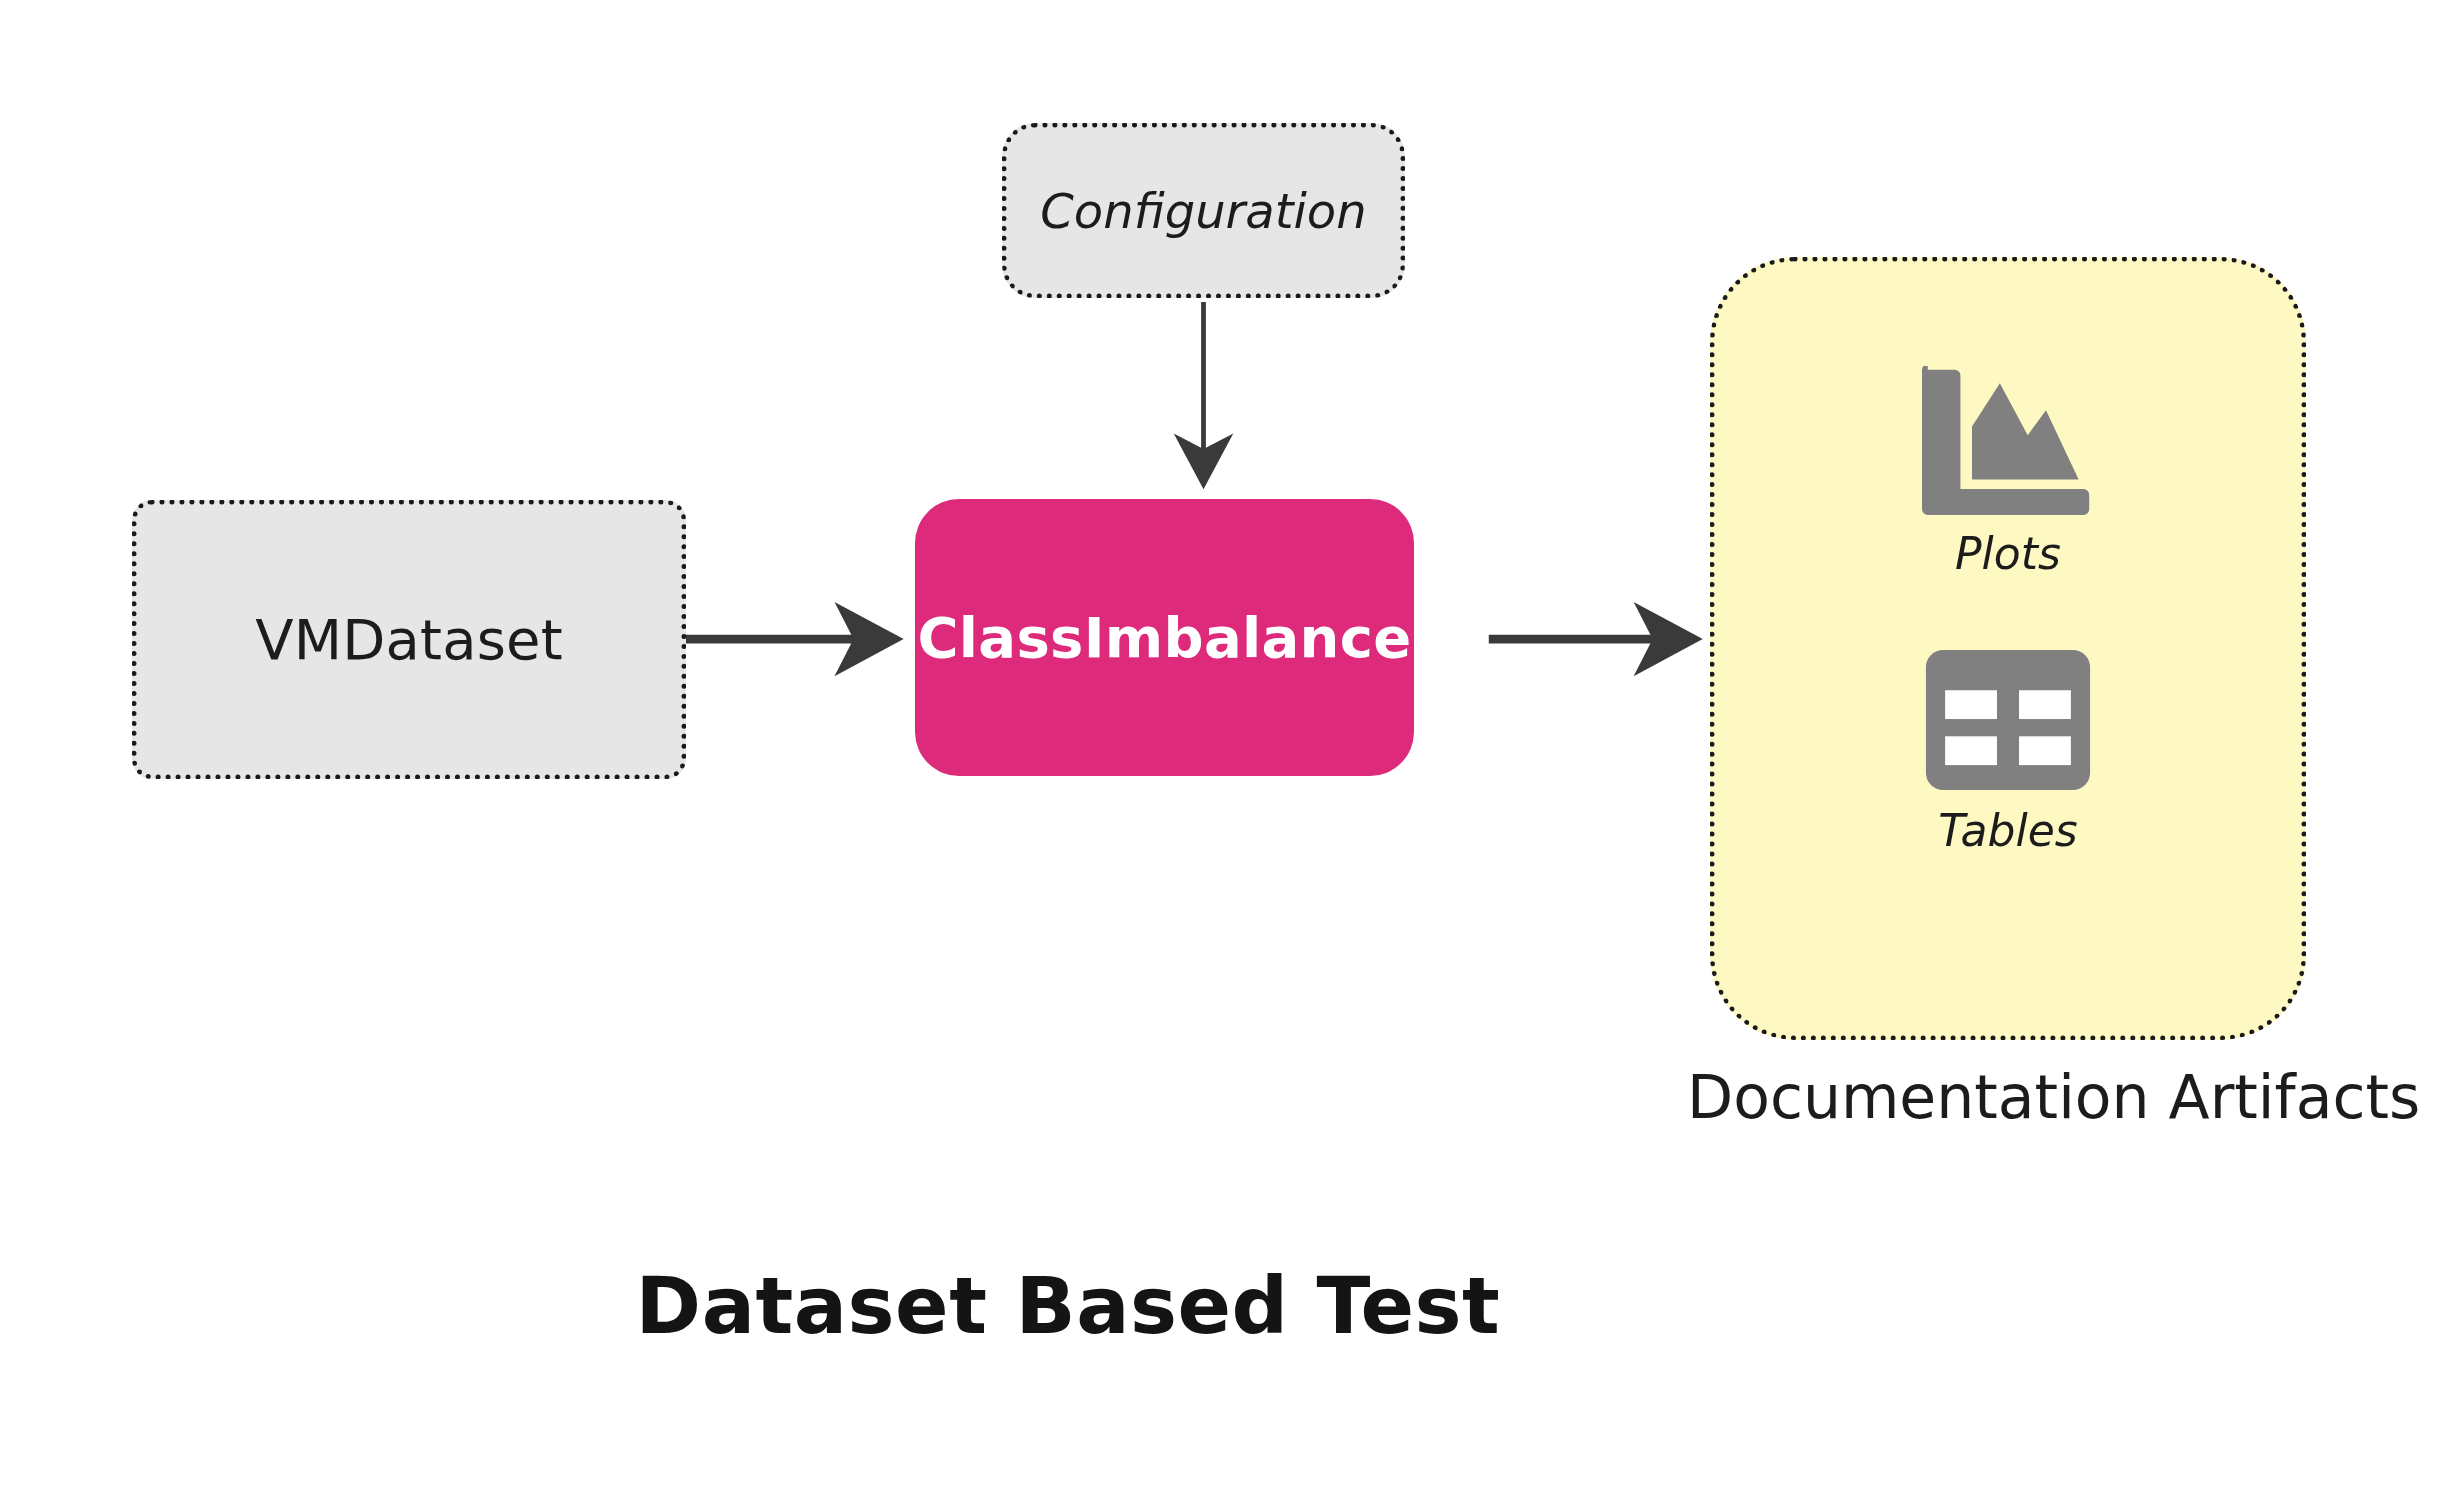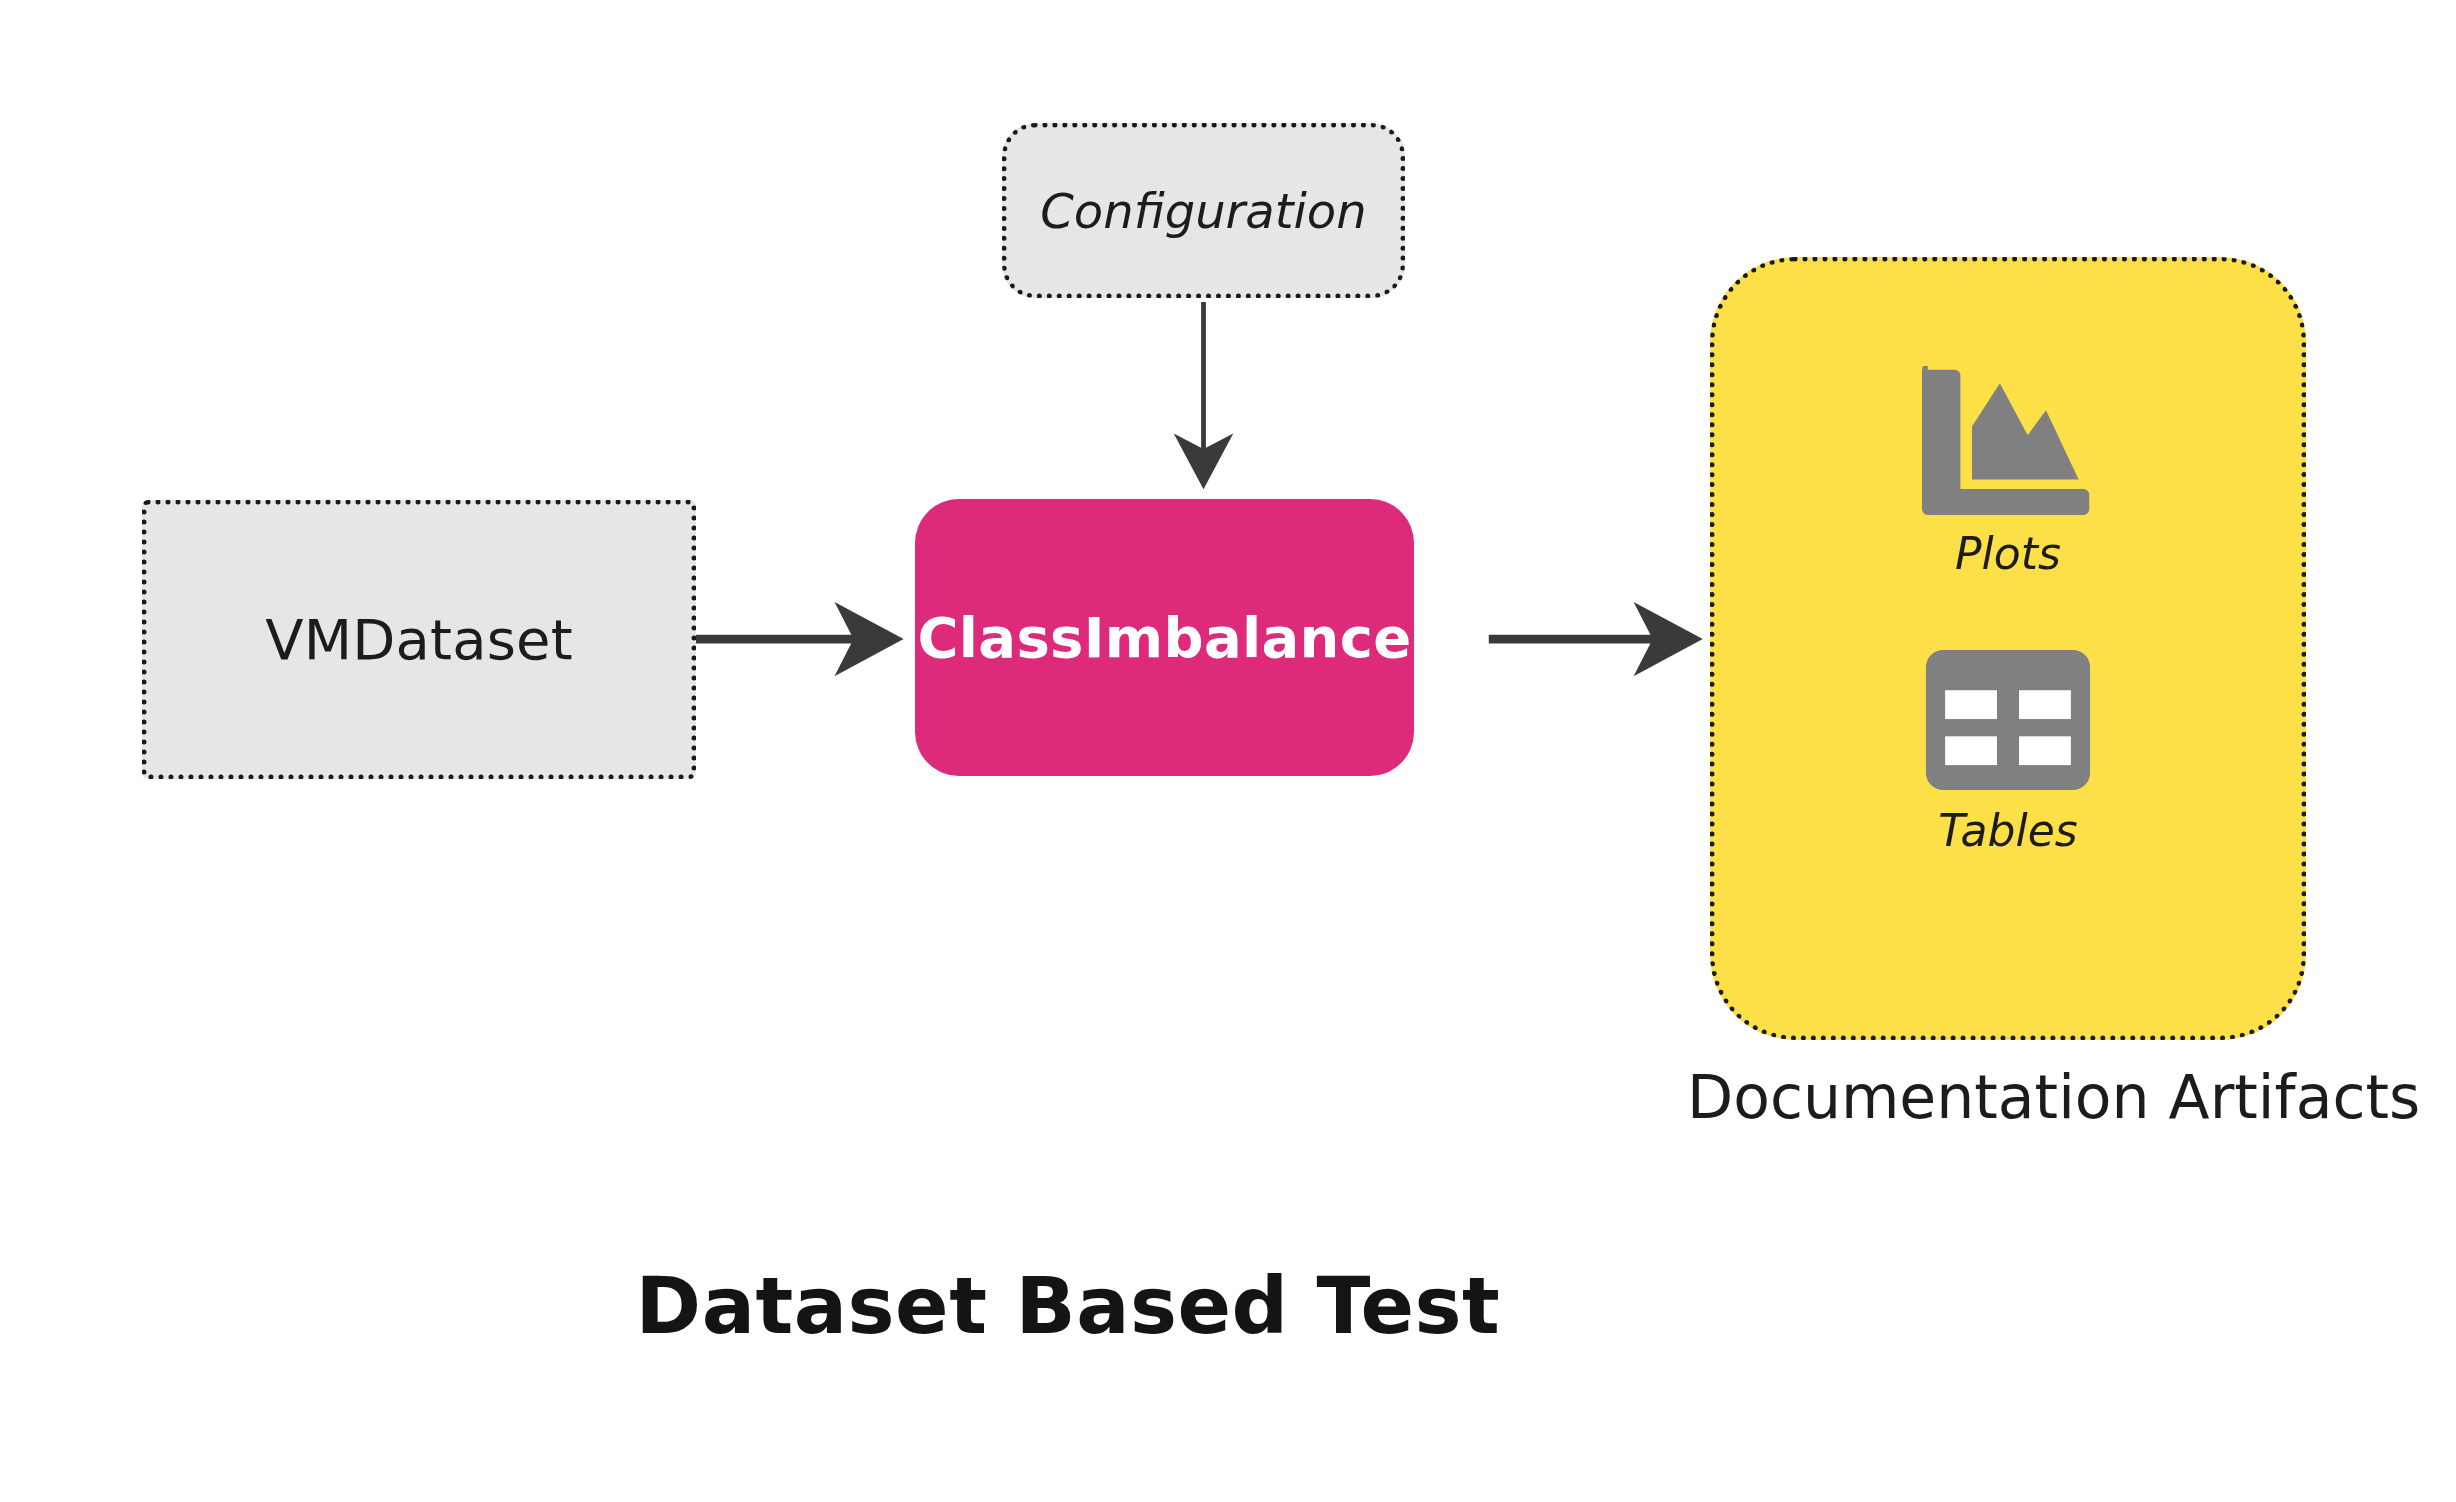--- a/index.html
+++ b/index.html
@@ -33,25 +33,25 @@
     text-align: center;
   }
 
   .node-dotted {
     background: #e6e6e6;
     border: 5.8px dotted #1a1a1a;
   }
 
   
   #node-vmdataset {
-    left: 142px;
+    left: 132px;
     top: 500px;
     width: 554px;
     height: 279px;
-    border-radius: 6px;
+    border-radius: 20px;
   }
   #node-vmdataset .node-label {
     font-size: 56px;
     font-weight: 400;
     color: #1c1c1c;
     letter-spacing: 0.2px;
   }
 
   
   #node-configuration {
@@ -87,21 +87,21 @@
   
   #artifacts-container {
     position: absolute;
     left: 1710px;
     top: 257px;
     width: 596px;
     height: 783px;
     box-sizing: border-box;
     border: 5.8px dotted #1a1a1a;
     border-radius: 85px;
-    background: #fde047;
+    background: #fef9c3;
   }
 
   .artifact {
     position: absolute;
     width: 100%;
     display: flex;
     flex-direction: column;
     align-items: center;
   }
   #artifact-plots { top: 104px; }

